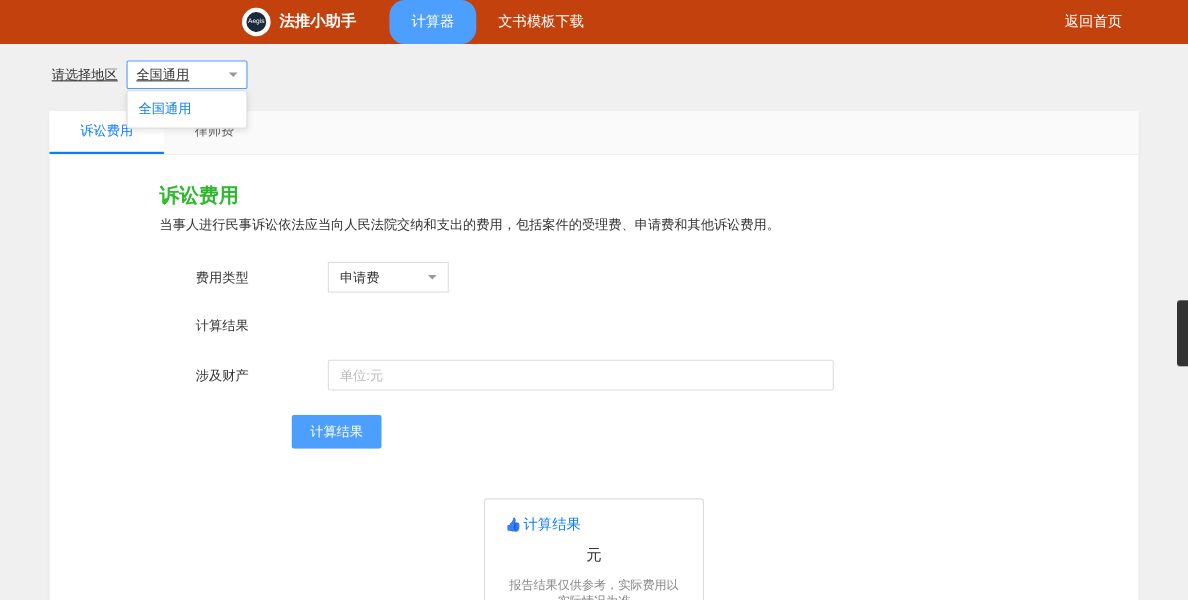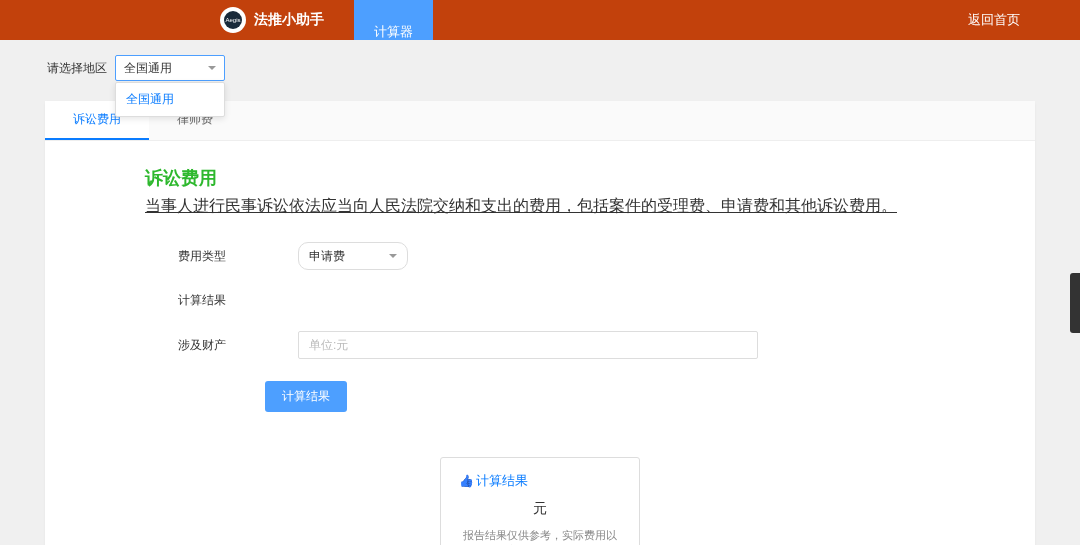--- a/index.html
+++ b/index.html
@@ -3,47 +3,47 @@
   <meta charset="utf-8">
   <style>
     * { margin: 0; padding: 0; box-sizing: border-box; }
     body { font-family: "Microsoft YaHei", Arial, sans-serif; background: #f0f0f0; font-size: 12px; color: #333; }
     
     .header { background: #c2410c; height: 40px; display: flex; align-items: center; padding: 0 20px; }
     .logo-area { display: flex; align-items: center; margin-left: 200px; }
     .logo-icon { width: 26px; height: 26px; background: #fff; border-radius: 50%; display: flex; align-items: center; justify-content: center; margin-right: 8px; position: relative; }
     .logo-icon-inner { width: 18px; height: 18px; background: #1a2a3a; border-radius: 50%; display: flex; align-items: center; justify-content: center; color: #fff; font-size: 6px; }
     .app-title { color: #fff; font-size: 14px; font-weight: bold; margin-right: 30px; }
-    .nav-item { color: #fff; padding: 12px 20px; height: 40px; line-height: 40px; font-size: 13px; cursor: pointer; }
+    .nav-item { color: #fff; padding: 0 20px; height: 40px; line-height: 40px; font-size: 13px; cursor: pointer; border-radius: 14px; }
     .nav-item.active { background: #4d9fff; }
     .back-home { margin-left: auto; margin-right: 40px; color: #fff; font-size: 13px; cursor: pointer; }
     
     .container { max-width: 990px; margin: 0 auto; padding: 15px 0; }
     
-    .region-row { display: flex; align-items: center; margin-bottom: 20px; padding-left: 2px; }
+    .region-row { display: flex; align-items: center; margin-bottom: 20px; padding-left: 2px; text-decoration: underline; }
     .region-label { font-size: 12px; color: #333; margin-right: 8px; }
     .region-select { position: relative; }
     .select-box { width: 110px; height: 26px; border: 1px solid #4d9fff; background: #fff; display: flex; align-items: center; padding: 0 8px; font-size: 12px; color: #333; cursor: pointer; justify-content: space-between; border-radius: 2px; }
     .select-arrow { width: 0; height: 0; border-left: 4px solid transparent; border-right: 4px solid transparent; border-top: 4px solid #999; }
     .dropdown { position: absolute; top: 27px; left: 0; width: 110px; background: #fff; border: 1px solid #ddd; box-shadow: 0 2px 6px rgba(0,0,0,0.1); border-radius: 2px; z-index: 10; }
     .dropdown-item { padding: 8px 10px; font-size: 12px; cursor: pointer; }
     .dropdown-item.selected { color: #0a7cff; }
     
     .main-card { background: #fff; border-radius: 4px; box-shadow: 0 1px 3px rgba(0,0,0,0.05); }
     .tabs { display: flex; border-bottom: 1px solid #eee; background: #fafafa; }
     .tab { padding: 10px 28px; font-size: 12px; color: #666; cursor: pointer; }
     .tab.active { color: #0a7cff; background: #fff; border-bottom: 2px solid #0a7cff; }
     
     .content { padding: 25px 100px 40px 100px; }
     .page-title { color: #2eb82e; font-size: 18px; font-weight: bold; margin-bottom: 6px; }
-    .page-desc { font-size: 16px; color: #333; margin-bottom: 25px; text-decoration: underline; }
+    .page-desc { font-size: 12px; color: #333; margin-bottom: 25px; }
     
     .form-row { display: flex; align-items: center; margin-bottom: 22px; margin-left: 33px; }
     .form-label { width: 120px; font-size: 12px; color: #333; }
-    .form-select { width: 110px; height: 28px; border: 1px solid #ddd; background: #fff; display: flex; align-items: center; padding: 0 10px; font-size: 12px; cursor: pointer; justify-content: space-between; border-radius: 10px; }
+    .form-select { width: 110px; height: 28px; border: 1px solid #ddd; background: #fff; display: flex; align-items: center; padding: 0 10px; font-size: 12px; cursor: pointer; justify-content: space-between; border-radius: 0; }
     .form-input { width: 460px; height: 28px; border: 1px solid #ddd; padding: 4px 10px; font-size: 12px; border-radius: 2px; }
     .form-input::placeholder { color: #bbb; }
     
     .button-row { display: flex; gap: 12px; margin-left: 120px; margin-bottom: 45px; }
     .btn { padding: 6px 16px; font-size: 12px; border-radius: 3px; cursor: pointer; border: 1px solid transparent; }
     .btn-primary { background: #4d9fff; color: #fff; }
     .btn-default { background: #fff; color: #666; border: 1px solid #ddd; }
     
     .result-box { width: 200px; margin: 0 auto; border: 1px solid #ddd; border-radius: 3px; padding: 14px 18px; text-align: center; }
     .result-title { color: #0a7cff; font-size: 13px; text-align: left; margin-bottom: 10px; }
@@ -57,20 +57,21 @@
 <body>
 
 <div class="header">
   <div class="logo-area">
     <div class="logo-icon">
       <div class="logo-icon-inner">Aegis</div>
     </div>
     <div class="app-title">法推小助手</div>
   </div>
   <div class="nav-item active">计算器</div>
+  <div class="nav-item">文书模板下载</div>
   <div class="back-home">返回首页</div>
 </div>
 
 <div class="container">
 
   <div class="region-row">
     <span class="region-label">请选择地区</span>
     <div class="region-select">
       <div class="select-box">
         <span>全国通用</span>

